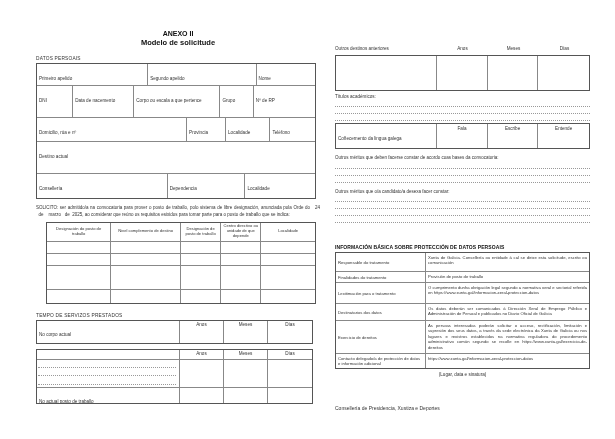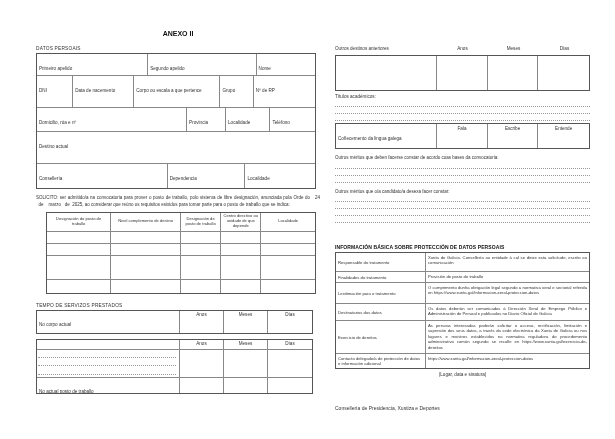--- a/index.html
+++ b/index.html
@@ -63,20 +63,21 @@
   .dept{margin-top:28px;font-size:5px;color:#333;}
   .link{color:#333;text-decoration:none;}
 </style>
 </head>
 <body>
 
 <div class="page">
 
   <div class="left">
     <div class="annex">ANEXO II</div>
+    <div class="ftitle">Modelo de solicitude</div>
 
     <div class="sec">DATOS PERSOAIS</div>
 
     <div class="tbl datos">
       <div class="trow r1">
         <div class="tcell" style="width:40%"><span class="lbl">Primeiro apelido</span></div>
         <div class="tcell" style="width:39%"><span class="lbl">Segundo apelido</span></div>
         <div class="tcell" style="width:21%"><span class="lbl">Nome</span></div>
       </div>
       <div class="trow r2">

